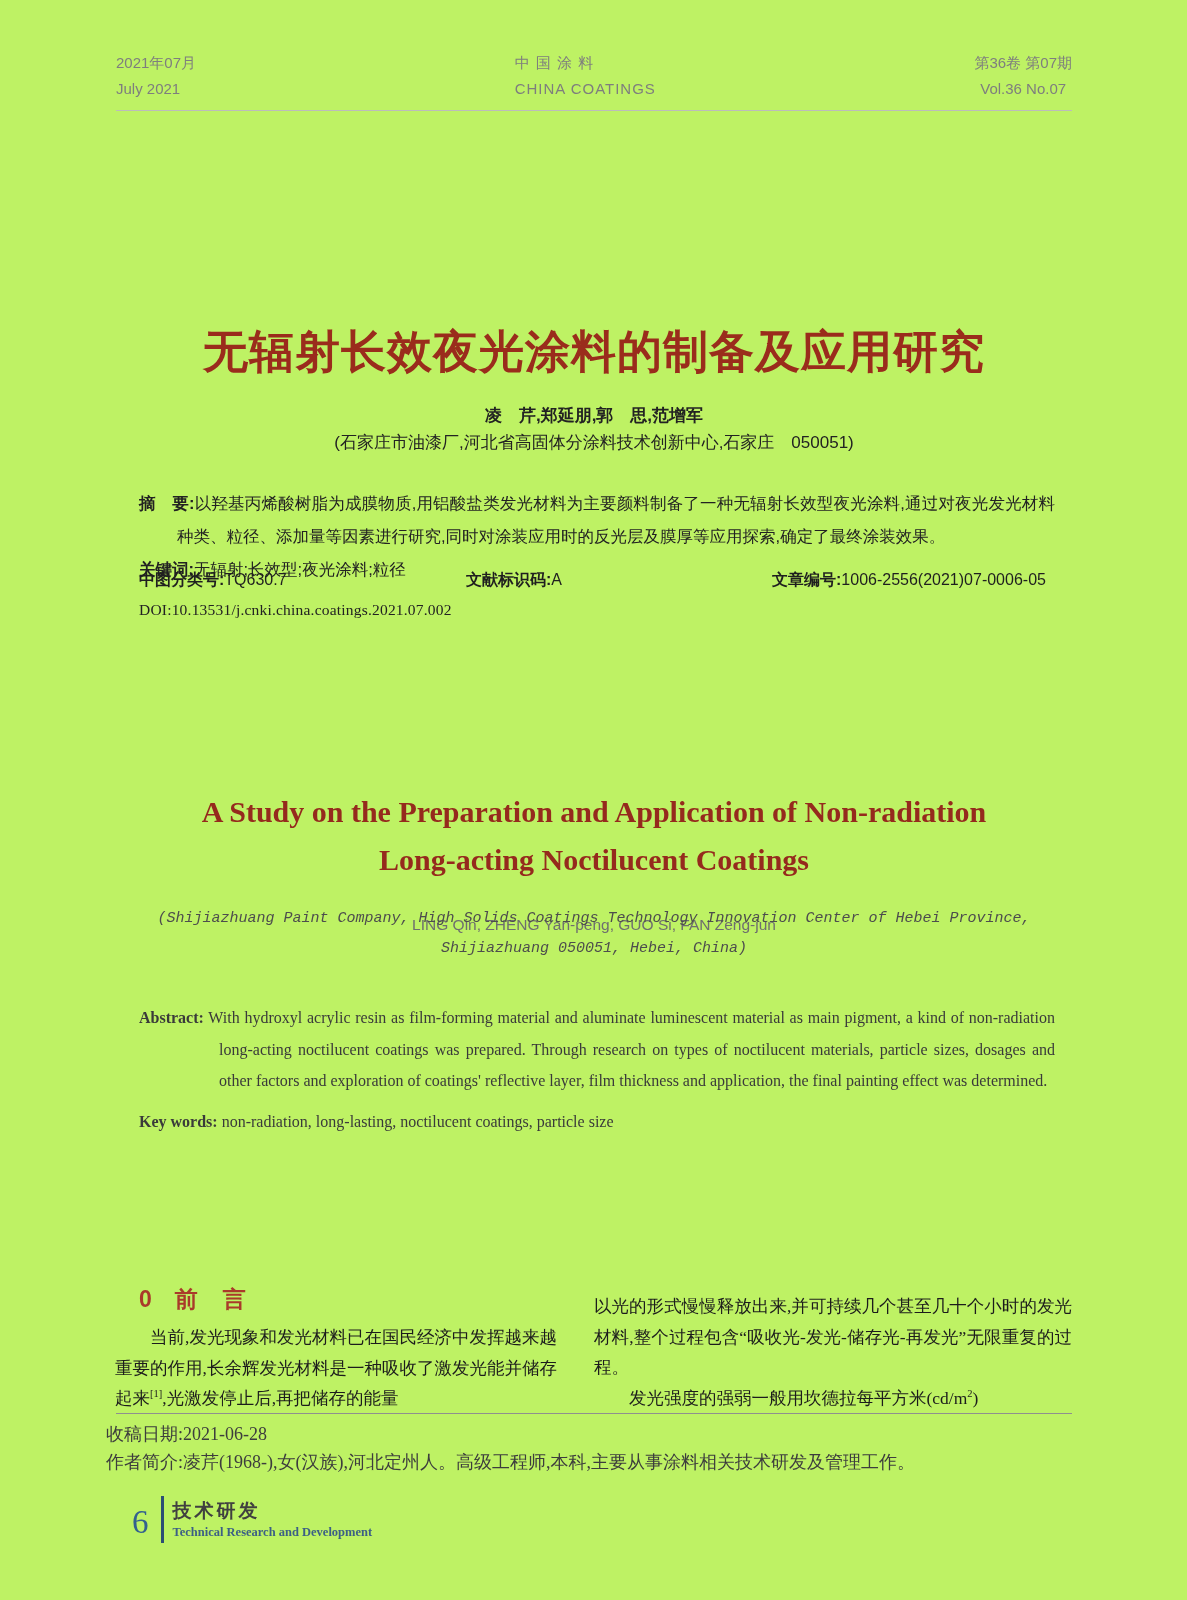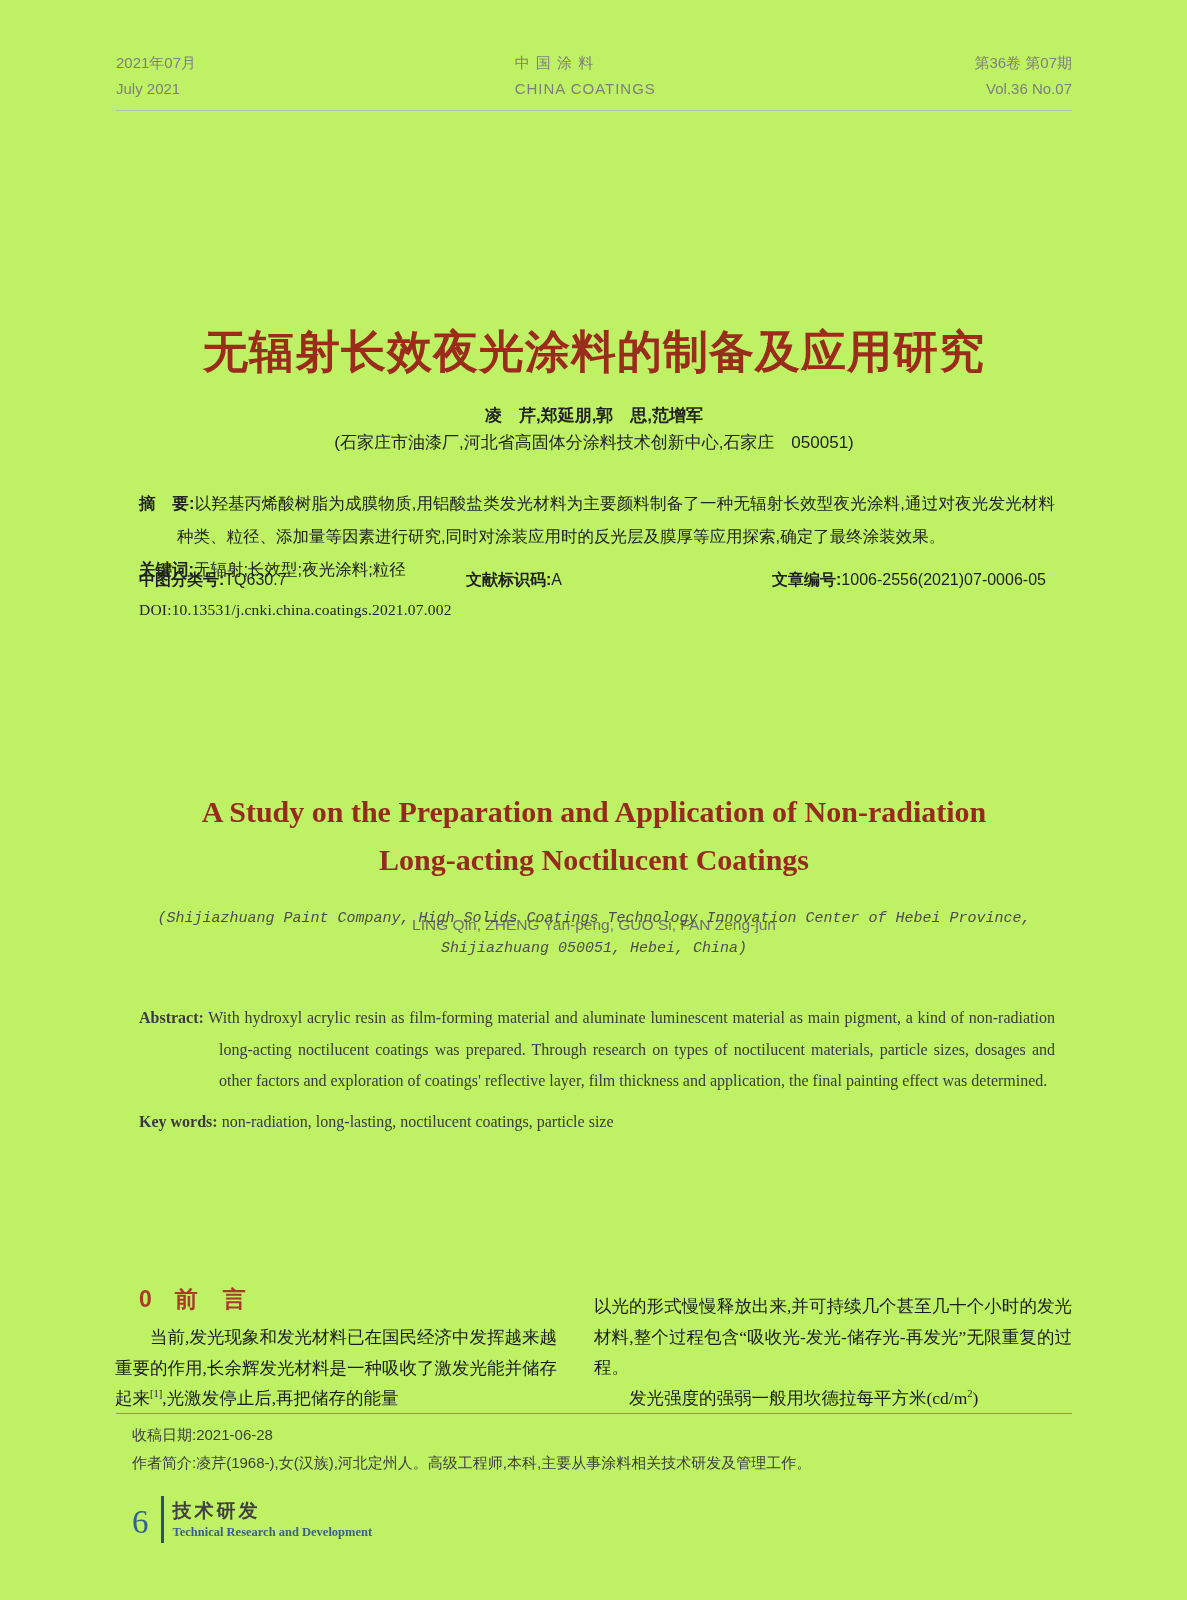--- a/index.html
+++ b/index.html
@@ -10,21 +10,21 @@
     font-family:"Liberation Sans","DejaVu Sans",sans-serif;
     color:#1f1f1f;
   }
   
   .jheader {
     position:absolute; left:116px; top:50px; width:956px;
     display:flex; justify-content:space-between;
     color:#7e7e7e; font-size:15px; line-height:26px;
   }
   .jheader .hcol-c { text-align:left; letter-spacing:1px; }
-  .jheader .hcol-r { text-align:right; }
+  .jheader .hcol-r { text-align:center; }
   .header-rule {
     position:absolute; left:116px; top:110px; width:956px;
     border-top:1.5px solid #bcbcbc;
   }
   
   .title-cn {
     position:absolute; left:96px; top:322px; width:996px;
     text-align:center; font-size:45px; font-weight:bold;
     color:#9a2c1c; letter-spacing:1px;
   }
@@ -97,22 +97,22 @@
   .col-left  { left:115px; top:1322px; width:442px; }
   .col-right { left:594px; top:1291px; width:478px; }
   .p-indent { text-indent:2em; }
   .body-col sup { font-size:10.5px; vertical-align:super; line-height:0; }
   
   .footnote-rule {
     position:absolute; left:116px; top:1413px; width:956px;
     border-top:1px solid #8f8f8f;
   }
   .footnote {
-    position:absolute; left:132px; top:1421px; width:950px;
-    font-size:15px; line-height:27.5px; color:#3d3d3d;
+    position:absolute; left:106px; top:1421px; width:950px;
+    font-size:18px; line-height:27.5px; color:#3d3d3d;font-family:Liberation Serif, serif;
   }
   
   .page-footer {
     position:absolute; left:132px; top:1496px;
     display:flex; align-items:center;
   }
   .pf-num {
     font-family:"Liberation Serif","DejaVu Serif",serif;
     font-size:33px; color:#33618f; margin-top:6px;
   }

